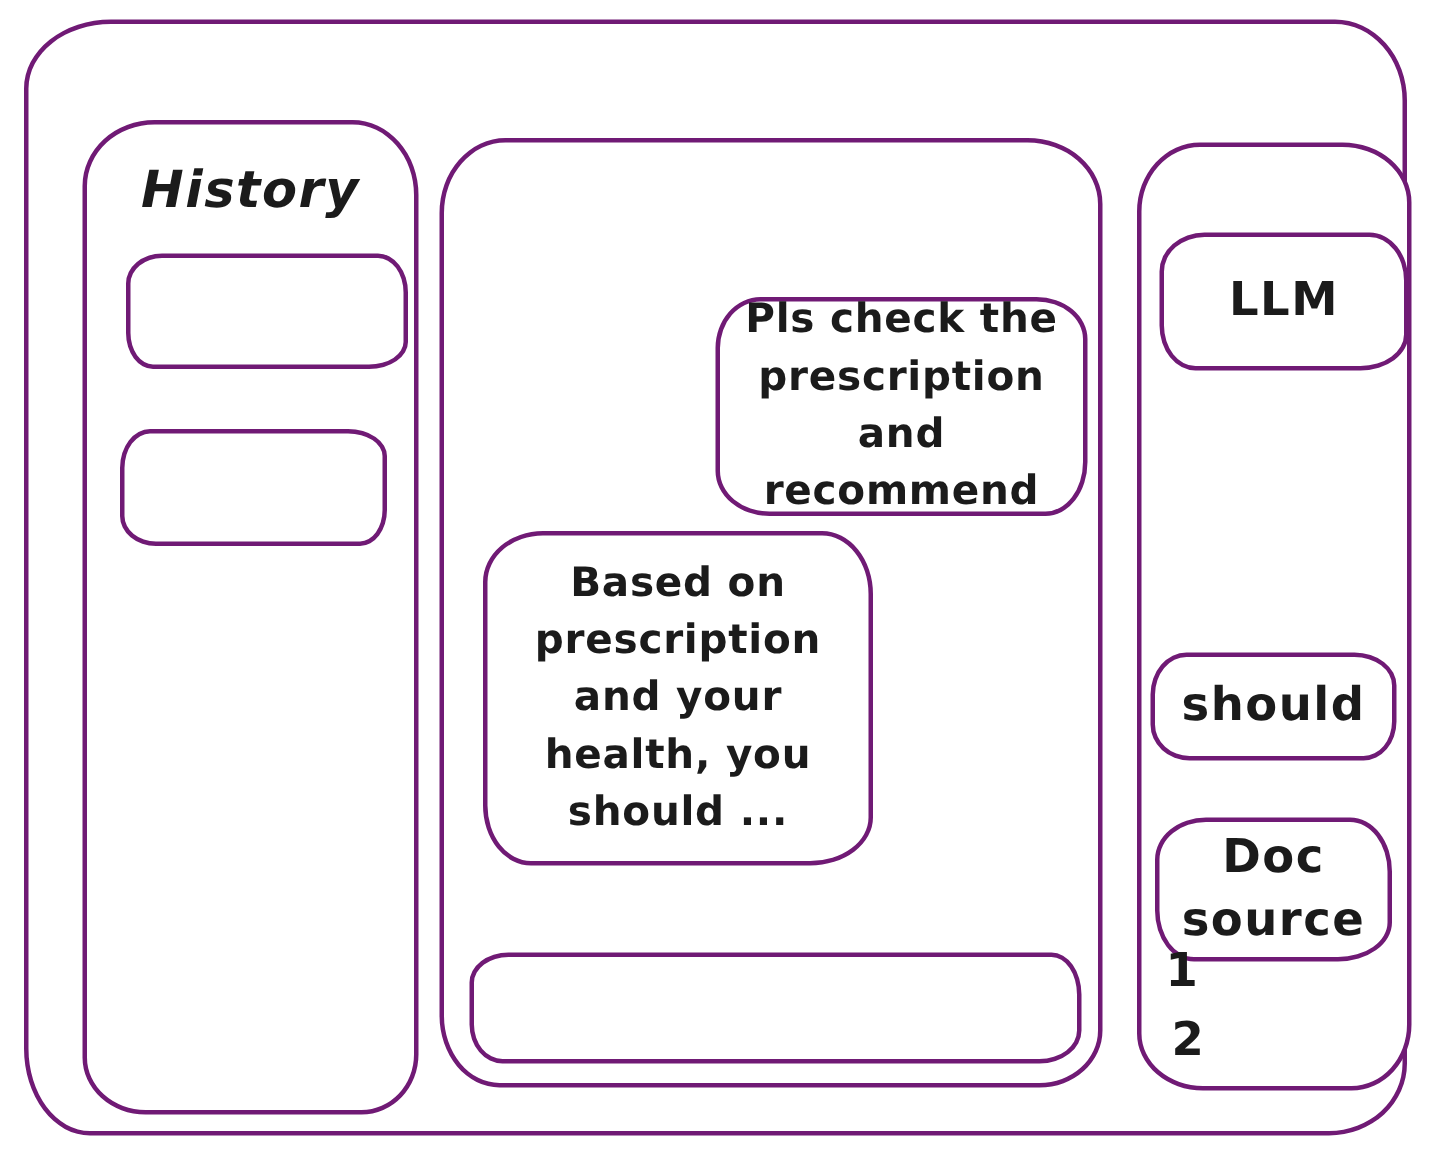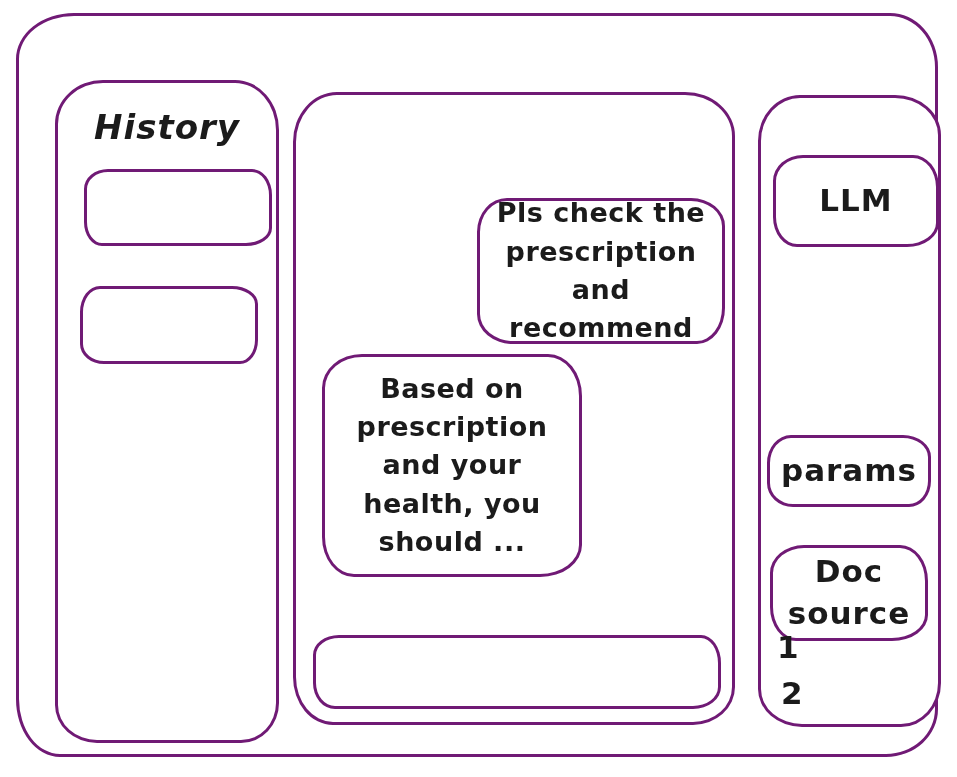--- a/index.html
+++ b/index.html
@@ -132,21 +132,21 @@
 prescription
 and your
 health, you
 should ...</div>
 
       <input class="sketch chat-input" type="text" placeholder="" style="">
     </div>
 
     <div class="sketch panel-tools">
       <div class="sketch tool-btn btn-llm">LLM</div>
-      <div class="sketch tool-btn btn-params">params</div>
+      <div class="sketch tool-btn btn-params">should</div>
       <div class="sketch tool-btn btn-doc">Doc source</div>
 
       <div class="doc-item doc-item-1">1</div>
       <div class="doc-item doc-item-2">2</div>
     </div>
 
   </div>
 </div>
 
 </body></html>

